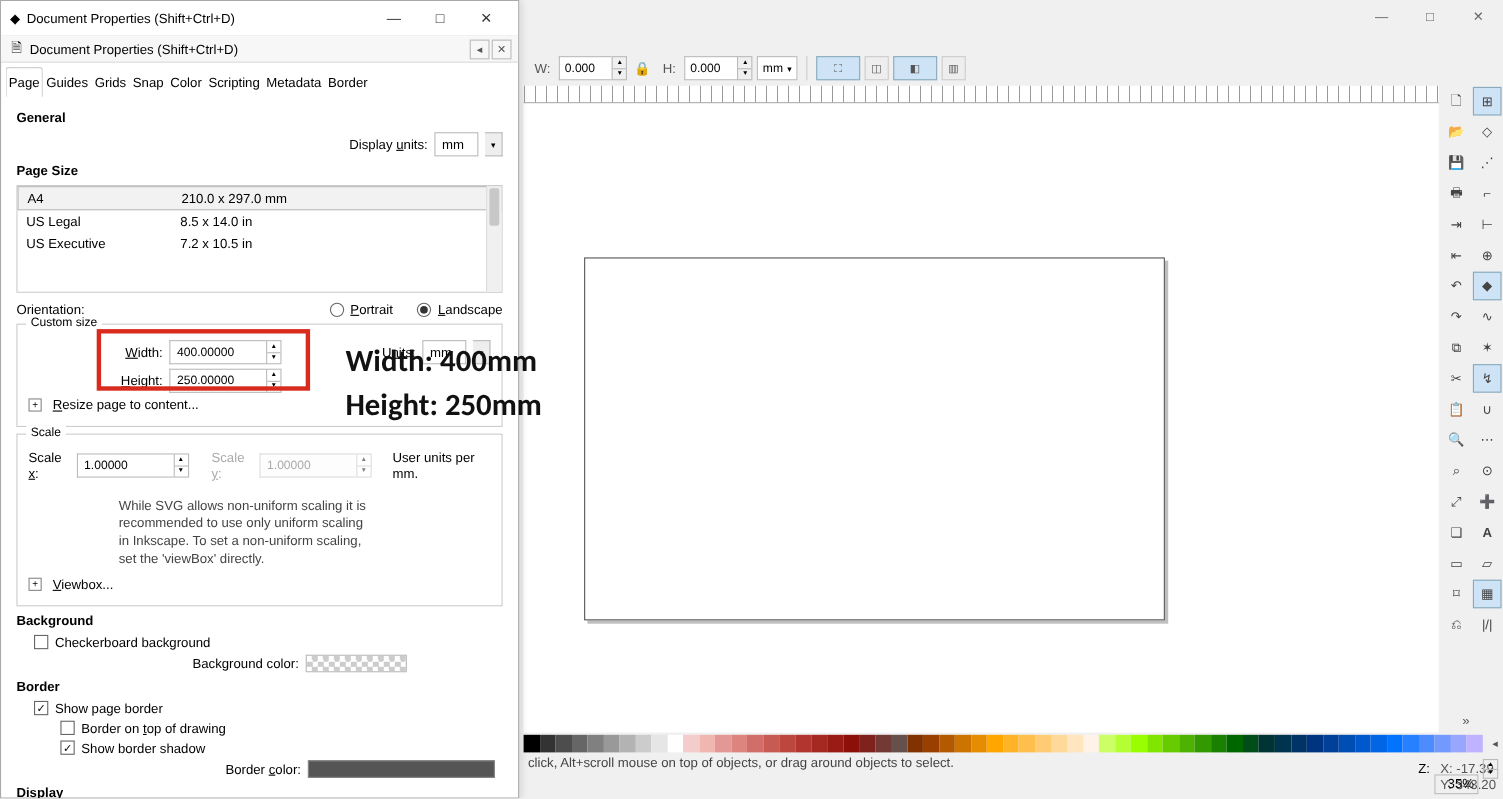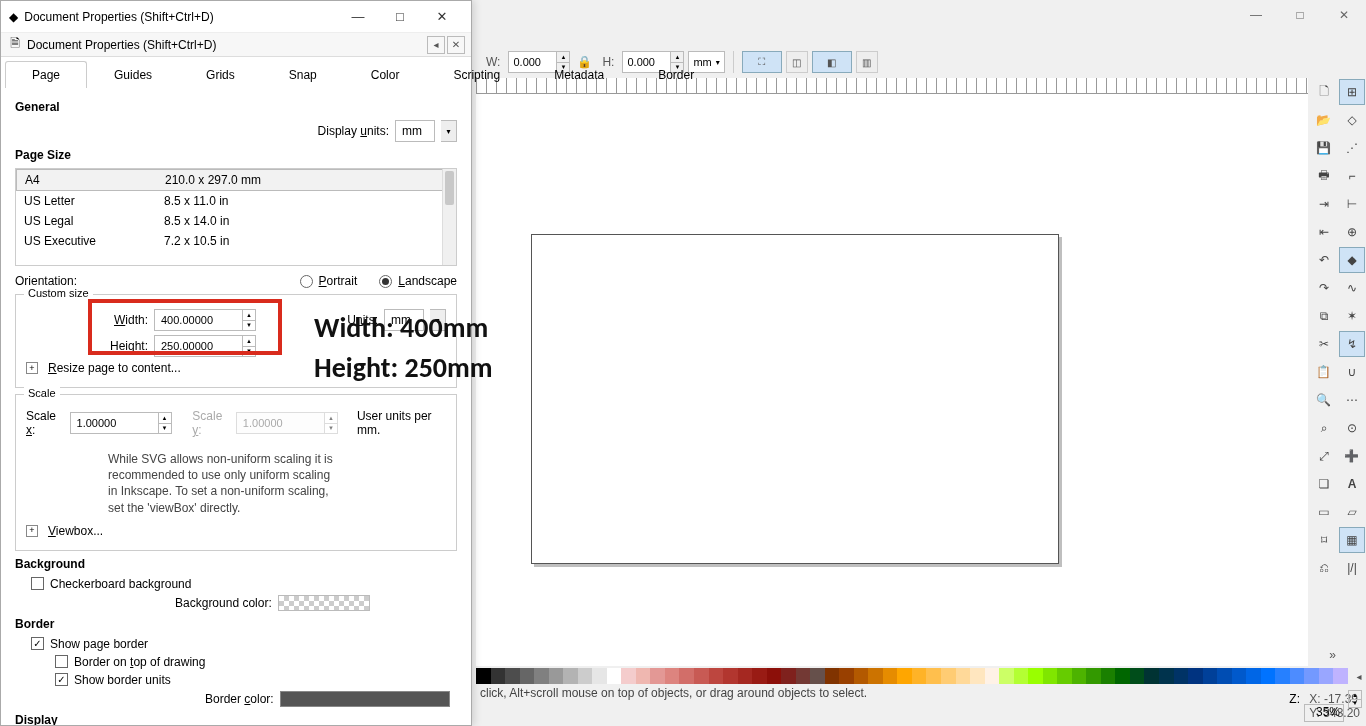--- a/index.html
+++ b/index.html
@@ -44,21 +44,21 @@
 
 .dlg{position:absolute;left:0;top:0;width:472px;height:726px;background:#fff;border:1px solid #aaa;box-shadow:2px 0 8px rgba(0,0,0,.15);display:flex;flex-direction:column;}
 .dlgtitle{height:32px;display:flex;align-items:center;padding:0 8px;background:#fff;border-bottom:1px solid #eee;}
 .dlgtitle .t{flex:1;font-size:12px;}
 .dlgtitle .wbtn{width:42px;height:30px;display:flex;align-items:center;justify-content:center;font-size:13px;color:#333;}
 .dlgtab{height:24px;display:flex;align-items:center;padding:0 6px;border-bottom:1px solid #ddd;background:#f7f7f7;}
 .dlgtab .icon{width:16px;display:flex;align-items:center;justify-content:center;}
 .dlgtab .t{flex:1;font-size:12px;padding-left:4px;}
 .dlgtab .mini{width:18px;height:18px;display:flex;align-items:center;justify-content:center;border:1px solid #bbb;font-size:10px;color:#555;margin-left:2px;}
 .tabs{display:flex;padding:4px 4px 0;gap:0;}
-.tabs .tab{padding:6px 26px;border:1px solid transparent;border-bottom:none;font-size:12px;cursor:default;}
+.tabs .tab{padding:6px 2px;border:1px solid transparent;border-bottom:none;font-size:12px;cursor:default;}
 .tabs .tab.active{border-color:#ccc;background:#fff;border-radius:3px 3px 0 0;}
 .dlgbody{flex:1;padding:6px 14px 10px;overflow:auto;}
 .sect{font-weight:bold;margin:6px 0 6px;}
 .row{display:flex;align-items:center;gap:6px;margin:4px 0;}
 .row.right{justify-content:flex-end;}
 .sel{height:22px;border:1px solid #bbb;display:flex;align-items:center;padding:0 6px;background:#fff;min-width:40px;}
 .selbtn{width:16px;height:22px;border:1px solid #bbb;border-left:none;display:flex;align-items:center;justify-content:center;font-size:8px;background:#eee;}
 .listbox{border:1px solid #ccc;height:98px;margin:4px 0 8px;position:relative;}
 .listbox .item{display:flex;padding:3px 8px;font-size:12px;justify-content:space-between;}
 .listbox .item.sel{background:#f2f2f2;}
@@ -285,24 +285,20 @@
         <div class="selbtn">▾</div>
     </div>
 
     <div class="sect">Page Size</div>
     <div class="listbox">
       <div class="item sel">
           <span class="c1">A4</span>
           <span class="c2">210.0 x 297.0 mm</span>
         </div>
       <div class="item">
-          <span class="c1">US Letter</span>
-          <span class="c2">8.5 x 11.0 in</span>
-        </div>
-      <div class="item">
           <span class="c1">US Legal</span>
           <span class="c2">8.5 x 14.0 in</span>
         </div>
       <div class="item">
           <span class="c1">US Executive</span>
           <span class="c2">7.2 x 10.5 in</span>
         </div>
       <div class="sb">
           <div class="th"></div>
         </div>
@@ -396,21 +392,21 @@
     <div class="row" style="padding-left:16px">
         <span class="chk on"></span>
         <span>Show page border</span>
       </div>
     <div class="row" style="padding-left:40px">
         <span class="chk"></span>
         <span>Border on <span class="ul">t</span>op of drawing</span>
       </div>
     <div class="row" style="padding-left:40px">
         <span class="chk on"></span>
-        <span>Show border units</span>
+        <span>Show border shadow</span>
       </div>
     <div class="row" style="padding-left:190px">
         <span>Border <span class="ul">c</span>olor:</span>
         <div class="swatchsolid" style="width:170px"></div>
       </div>
 
     <div class="sect">Display</div>
   </div>
 </div>
 

